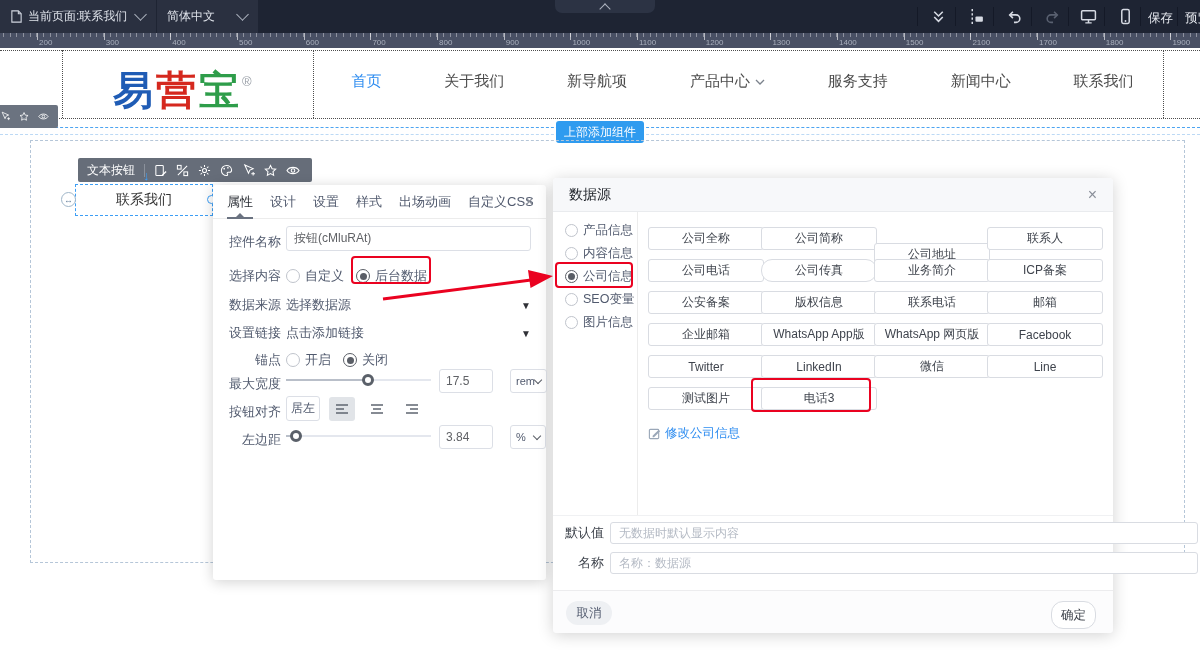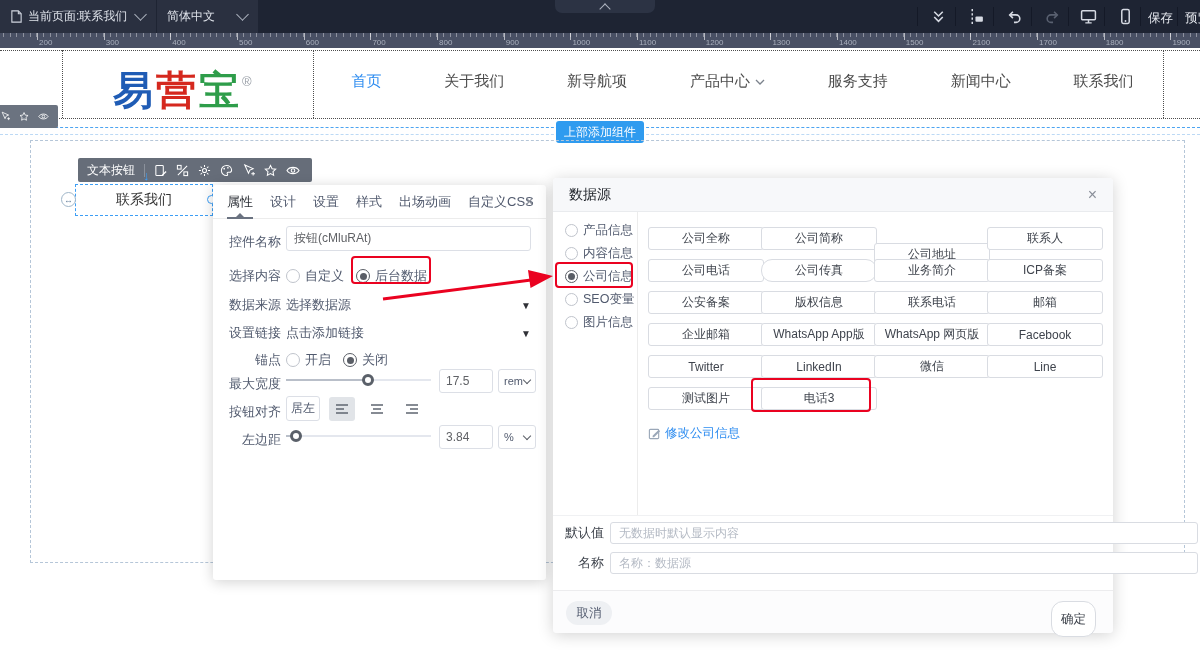--- a/index.html
+++ b/index.html
@@ -81,21 +81,21 @@
   .pselect{margin-left:5px;width:245px;display:flex;justify-content:space-between;align-items:center;
            color:#515a6e;font-size:13px;cursor:pointer;}
   .caret{color:#2f3136;font-size:10px;}
   .sld{margin-left:5px;width:145px;position:relative;height:26px;flex:none;}
   .sld .track{position:absolute;left:0;right:0;top:12px;height:2px;background:#e4e7ee;}
   .sld .fill{position:absolute;left:0;top:12px;height:2px;background:#b9bfc9;}
   .sld .thumb{position:absolute;top:7px;width:12px;height:12px;border:3px solid #5a6069;background:#fff;
               border-radius:50%;cursor:pointer;}
   .num{width:54px;height:24px;border:1px solid #dcdfe6;border-radius:3px;margin-left:8px;
        padding:0 6px;font-size:12px;color:#606266;outline:none;font-family:inherit;}
-  .unit{width:38px;height:24px;border:1px solid #dcdfe6;border-radius:3px;margin-left:5px;
+  .unit{width:38px;height:24px;border:1px solid #dcdfe6;border-radius:3px;margin-left:17px;
         display:flex;align-items:center;justify-content:space-between;padding:0 5px;
         font-size:11px;color:#515a6e;cursor:pointer;}
   .chv{width:6px;height:6px;border-right:1.5px solid #5a5e66;border-bottom:1.5px solid #5a5e66;
        transform:rotate(45deg);margin-top:-3px;flex:none;}
   .leftbox{margin-left:5px;width:34px;height:25px;border:1px solid #dcdfe6;border-radius:3px;
            font-size:12px;color:#515a6e;cursor:pointer;}
   .aln{width:26px;height:24px;border-radius:3px;margin-left:9px;cursor:pointer;}
   .aln.active{background:#e1e4e8;}
 
   
@@ -118,21 +118,21 @@
   .dfrow{position:absolute;left:8px;display:flex;align-items:center;}
   .dflab{width:43px;text-align:right;font-size:13px;color:#3f444d;flex:none;}
   .dinput{width:588px;height:22px;border:1px solid #d9dce2;border-radius:3px;margin-left:6px;
           padding:0 8px;font-size:12px;color:#606266;outline:none;font-family:inherit;}
   .dinput::placeholder{color:#b4bac4;}
   .pinput::placeholder{color:#b4bac4;}
   .dd-foot{position:absolute;left:0;top:412px;width:560px;height:43px;border-top:1px solid #ececee;
            background:#fcfcfd;border-radius:0 0 4px 4px;}
   .btn-cancel{position:absolute;left:13px;top:10px;width:46px;height:24px;background:#eef0f3;
               border-radius:12px;font-size:12.5px;color:#515a6e;cursor:pointer;}
-  .btn-ok{position:absolute;right:17px;top:10px;width:45px;height:36px;background:#fff;
+  .btn-ok{position:absolute;right:17px;top:10px;width:45px;height:28px;background:#fff;
           border:1px solid #d9dce2;border-radius:12px;font-size:12.5px;color:#3f444d;cursor:pointer;}
 
   
   .ann{position:absolute;border:2px solid #ea0220;border-radius:4px;z-index:60;pointer-events:none;}
   #annsvg{position:absolute;left:0;top:0;z-index:60;pointer-events:none;}
 </style>
 </head>
 <body>
 
 <div id="app">

